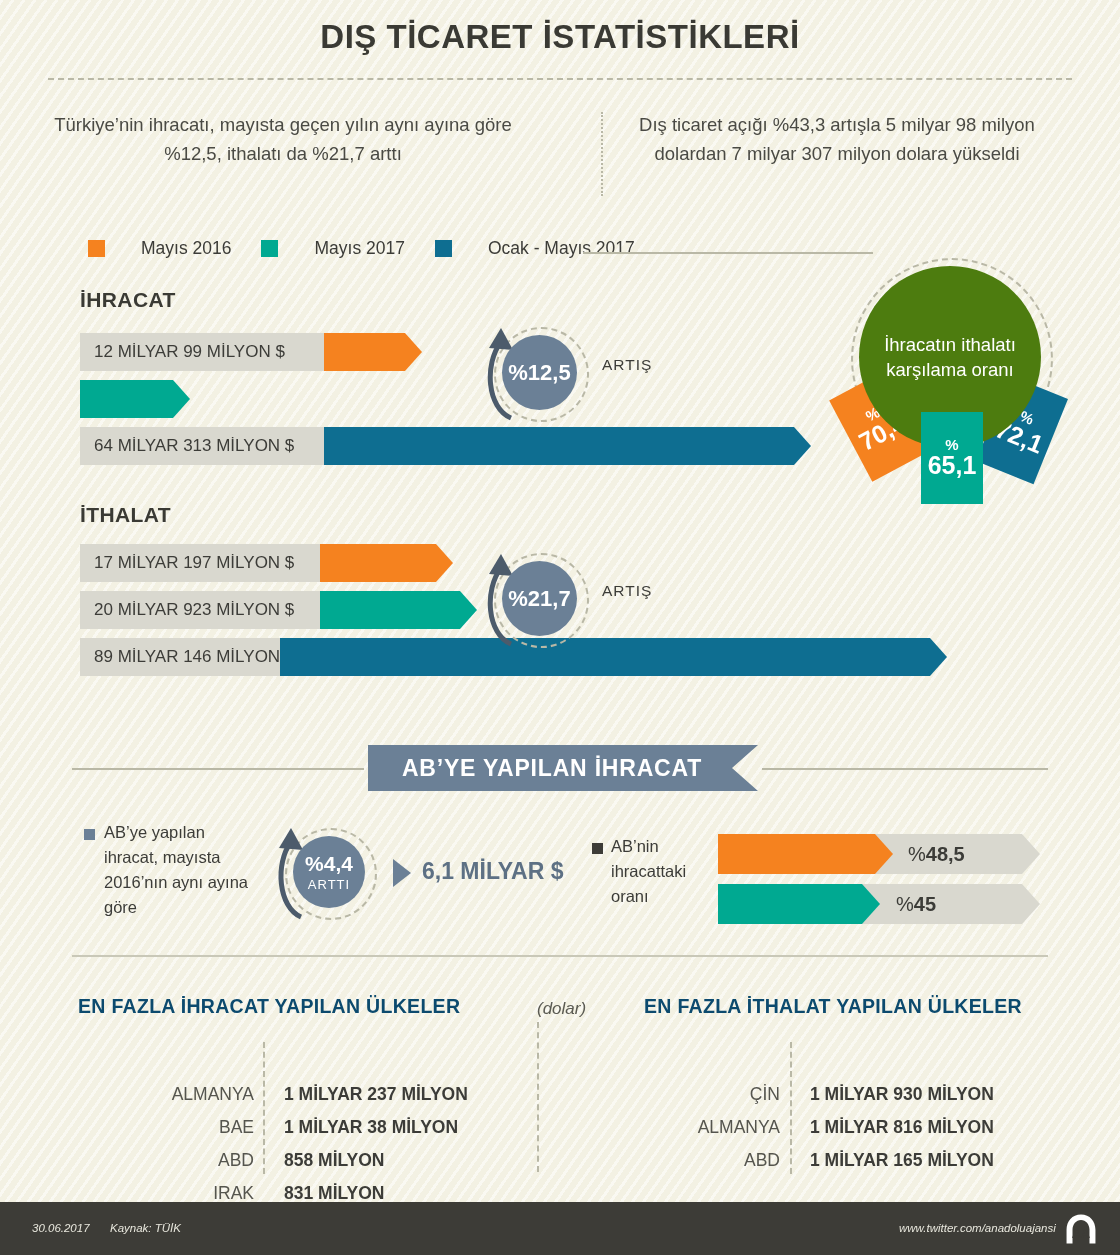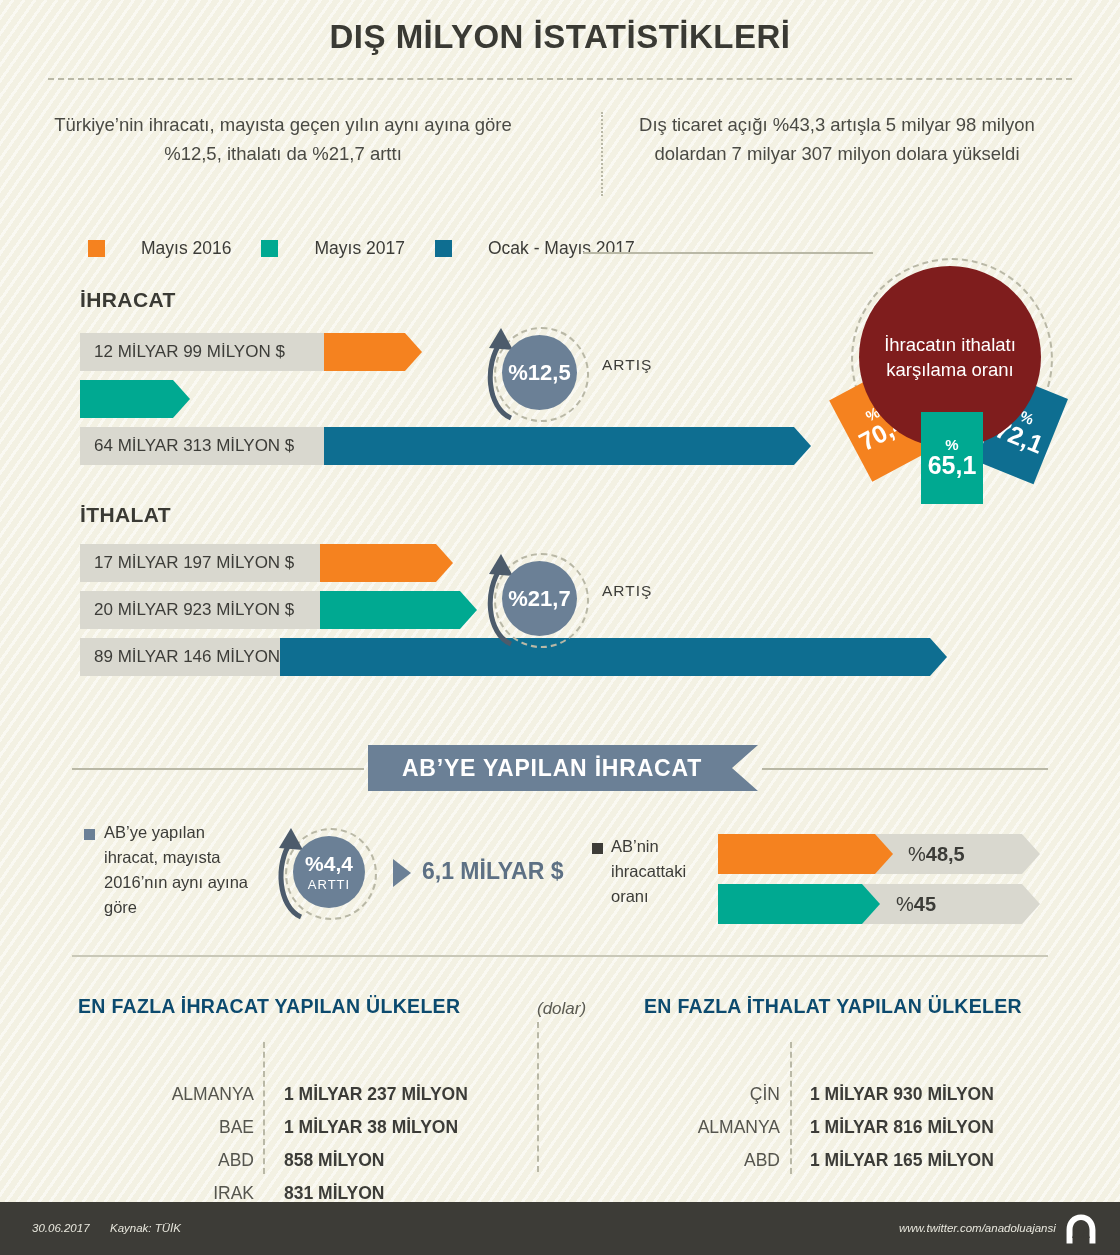--- a/index.html
+++ b/index.html
@@ -85,21 +85,21 @@
   .artis-label{position:absolute;font-size:15.5px;letter-spacing:1px;color:#3c3c38;}
 
   
   .rosette{position:absolute;left:845px;top:252px;width:230px;height:250px;}
   .ros-ring{
     position:absolute;left:6px;top:6px;width:198px;height:198px;
     border:2px dashed #b9b8a6;border-radius:50%;
   }
   .ros-circle{
     position:absolute;left:14px;top:14px;width:182px;height:182px;
-    background:#7f1d1d;border-radius:50%;
+    background:#4d7c0f;border-radius:50%;
     display:flex;align-items:center;justify-content:center;text-align:center;
     color:#fff;font-size:18.5px;line-height:25px;z-index:3;
   }
   .ribbon{
     position:absolute;color:#fff;font-weight:bold;text-align:center;
     display:flex;flex-direction:column;align-items:center;justify-content:center;
     z-index:2;
   }
   .ribbon .pc{font-size:15px;line-height:1;}
   .ribbon .num{font-size:25px;line-height:1.05;}
@@ -158,21 +158,21 @@
   .foot-txt{position:absolute;color:#e8e7dd;font-size:11.5px;font-style:italic;}
   .aa-logo{position:absolute;right:22px;top:10px;width:34px;height:34px;}
 </style>
 </head>
 <body>
 
 <div class="bgtex"></div>
 
 <div class="page">
 
-  <div class="title">DIŞ MİLYON İSTATİSTİKLERİ</div>
+  <div class="title">DIŞ TİCARET İSTATİSTİKLERİ</div>
   <div class="dash-rule"></div>
 
   <div class="intro">
     <div class="intro-col intro-left">Türkiye’nin ihracatı, mayısta geçen yılın aynı ayına göre %12,5, ithalatı da %21,7 arttı</div>
     <div class="intro-sep"></div>
     <div class="intro-col intro-right">Dış ticaret açığı %43,3 artışla 5 milyar 98 milyon dolardan 7 milyar 307 milyon dolara yükseldi</div>
   </div>
 
   <div class="legend">
     <div class="lg-item">

